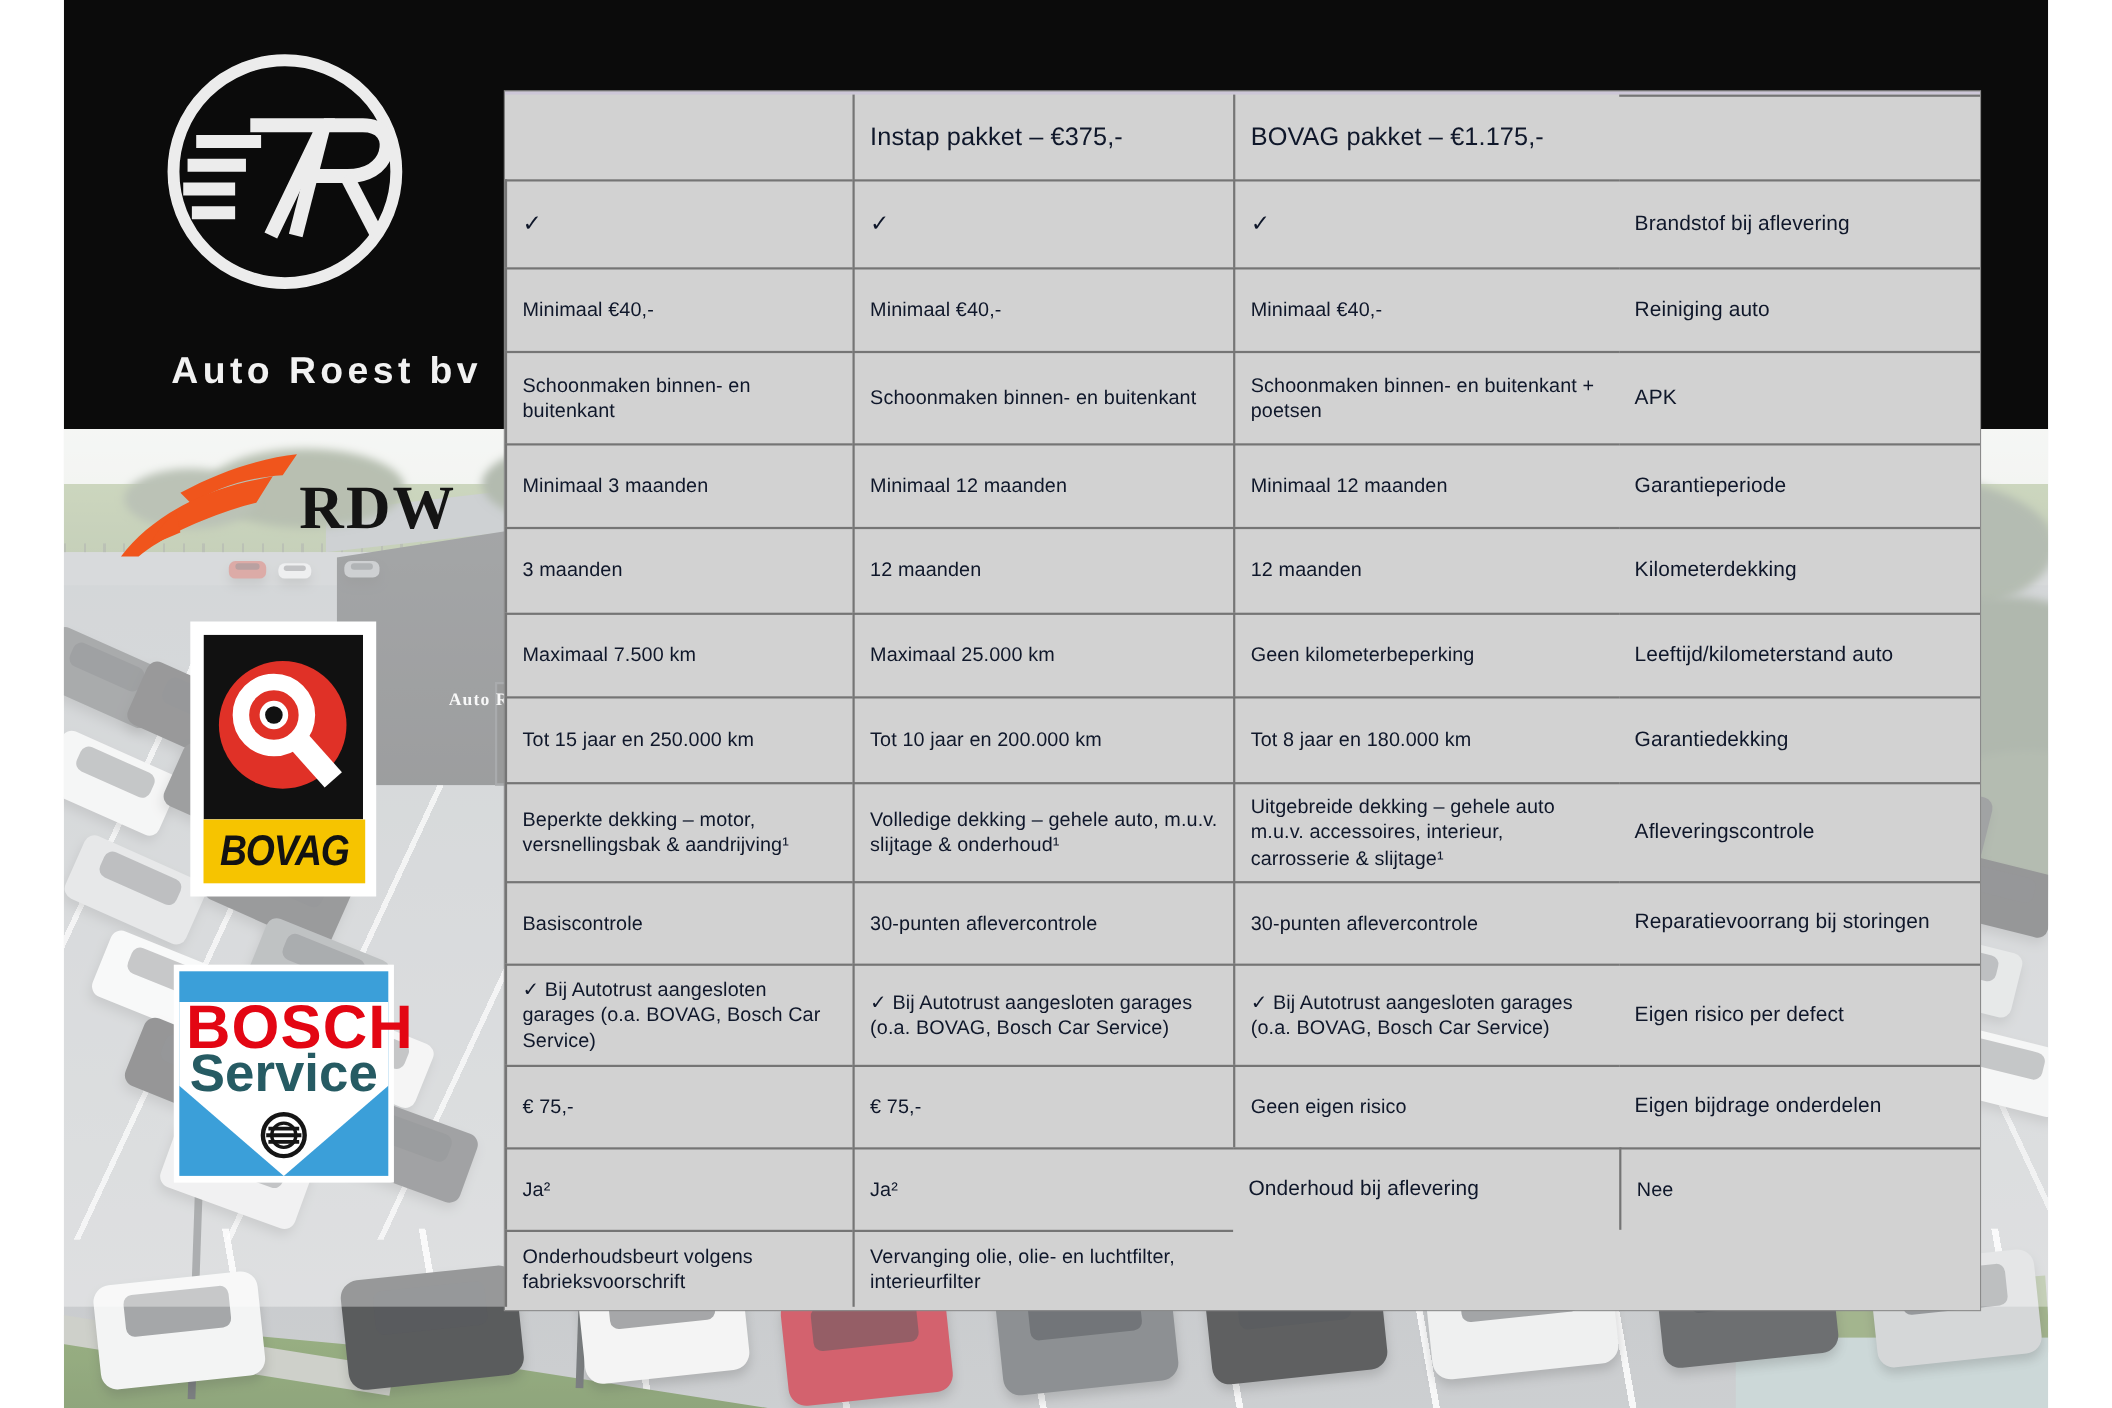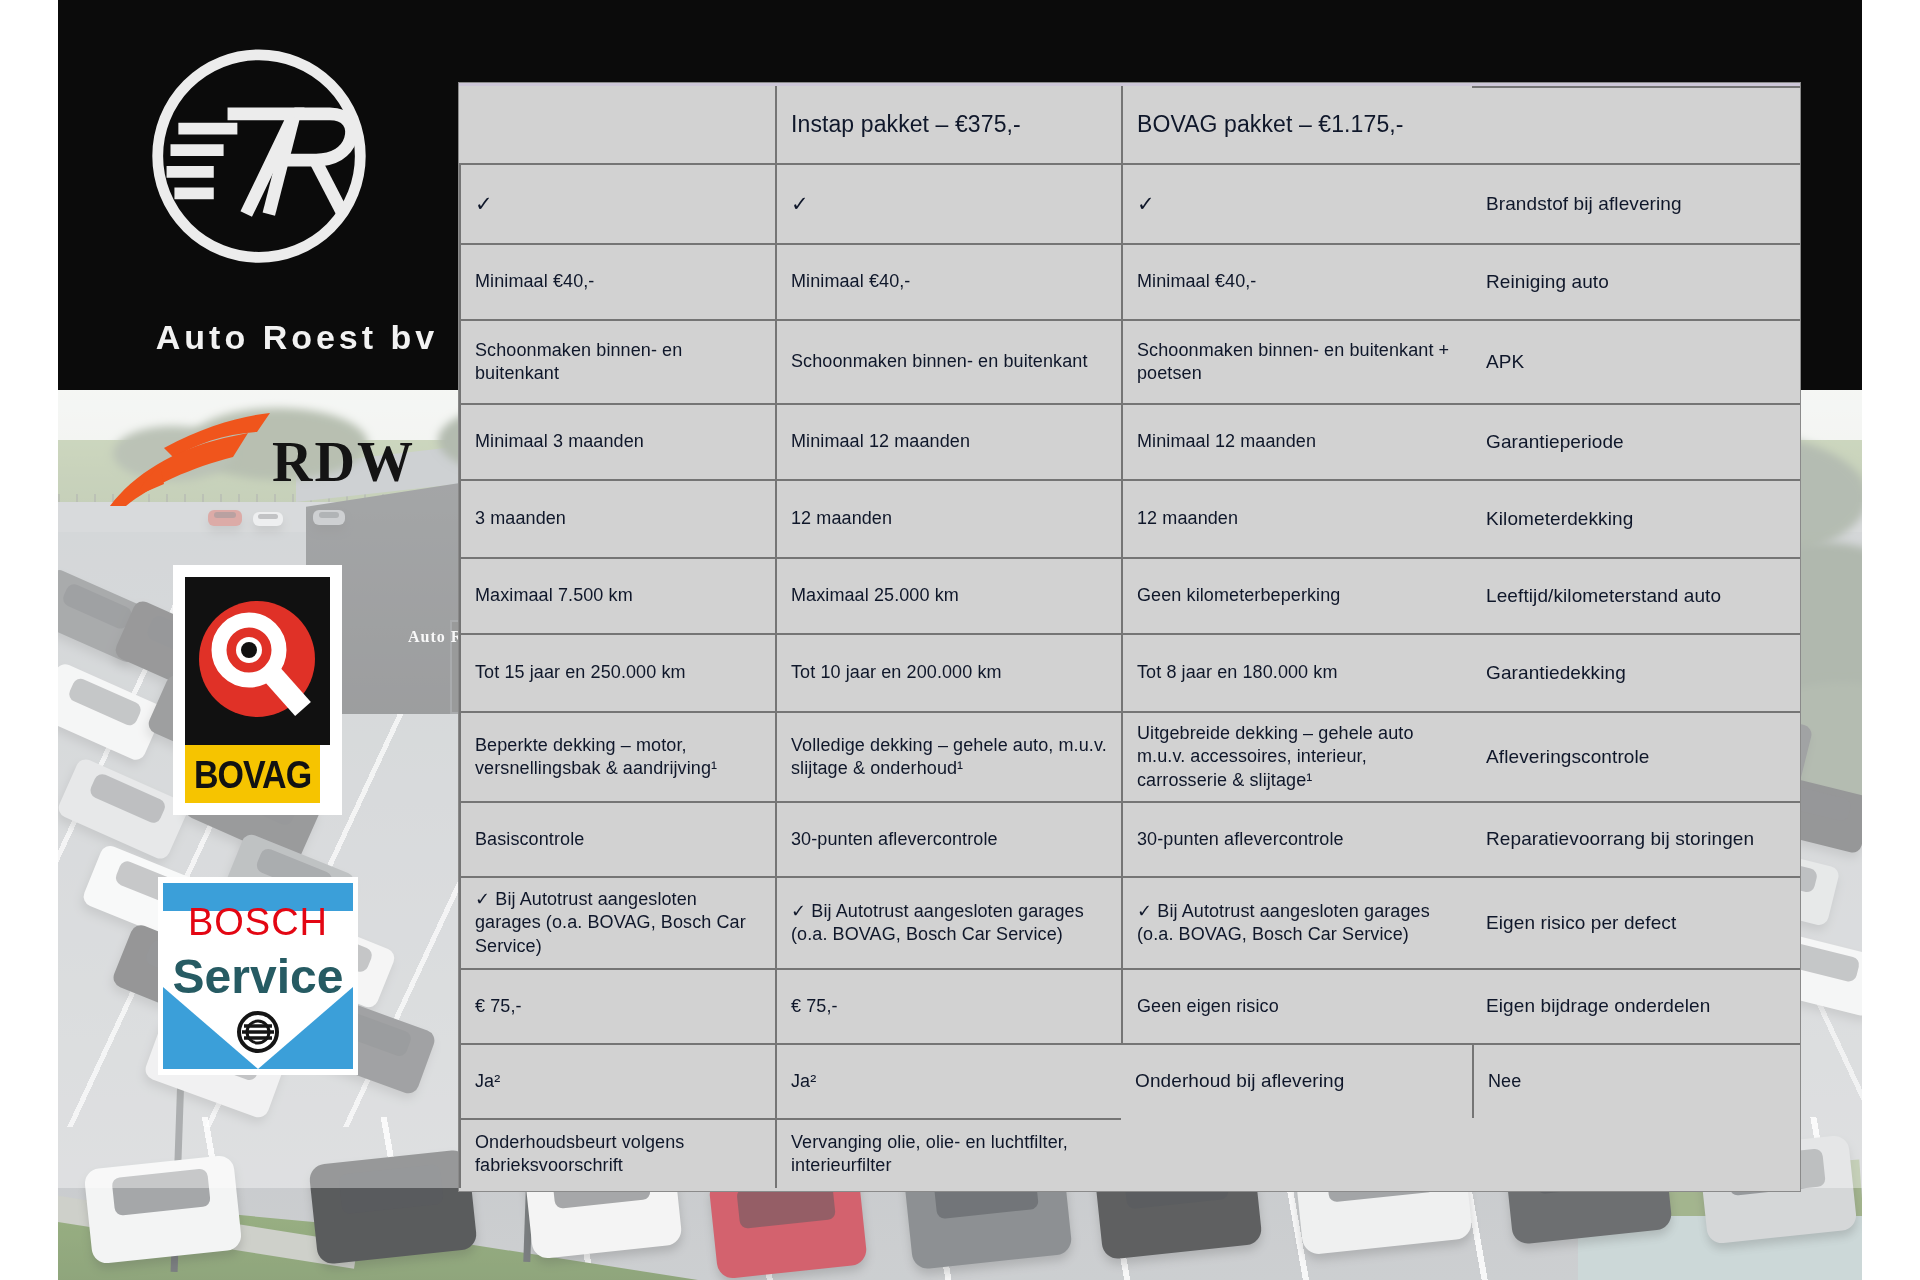--- a/index.html
+++ b/index.html
@@ -47,26 +47,26 @@
   .brand{position:absolute;left:0;top:0;width:420px;height:390px;margin-left:14px;}
   .brand svg{position:absolute;left:69px;top:36px;}
   .brand-name{position:absolute;left:40px;top:318px;width:370px;text-align:center;color:#f2f2f2;
          font-size:34px;font-weight:bold;letter-spacing:4px;}
 
   
   .rdw{position:absolute;left:104px;top:408px;width:310px;height:110px;z-index:20;}
   .rdw-text{position:absolute;left:168px;top:22px;color:#141414;font-family:"Liberation Serif",serif;
          font-weight:bold;font-size:56px;letter-spacing:2px;}
   .bovag-card{position:absolute;left:173px;top:565px;width:169px;height:250px;background:#ffffff;z-index:20;}
-  .bovag-band{position:absolute;left:12px;top:180px;width:135px;height:58px;background:#f6c400;
-         display:flex;align-items:center;justify-content:center;}
+  .bovag-band{position:absolute;left:12px;top:180px;width:147px;height:58px;background:#f6c400;
+         display:flex;align-items:center;justify-content:center;font-style:italic;}
   .bovag-band span{font-size:34px;font-weight:bold;letter-spacing:-1px;color:#121212;transform:scaleY(1.15);}
   .bosch-card{position:absolute;left:158px;top:877px;width:200px;height:198px;background:#ffffff;z-index:20;}
-  .bosch-line1{position:absolute;left:0;top:24px;width:200px;text-align:center;color:#e30613;
-         font-size:38px;font-weight:normal;letter-spacing:1px;}
+  .bosch-line1{position:absolute;left:11px;top:24px;width:200px;text-align:center;color:#e30613;
+         font-size:56px;font-weight:bold;letter-spacing:1px;}
   .bosch-line2{position:absolute;left:0;top:72px;width:200px;text-align:center;color:#265b63;
          font-size:48px;font-weight:bold;}
 
   
   .pkg-table{position:absolute;left:459px;top:83px;width:1341px;height:1105px;z-index:30;background:#d2d2d2;
          display:grid;grid-template-columns:316px 346px 351px 328px;
          grid-template-rows:77px 80px 76px 84px 76px 78px 76px 78px 90px 75px 92px 75px 75px 70px;
          border-top:3px solid #cdc7d8;outline:1px solid #8a8a8a;}
   .c{display:flex;align-items:center;padding:6px 14px;font-weight:normal;color:#0f172a;line-height:1.28;
      letter-spacing:.1px;box-sizing:border-box;}

